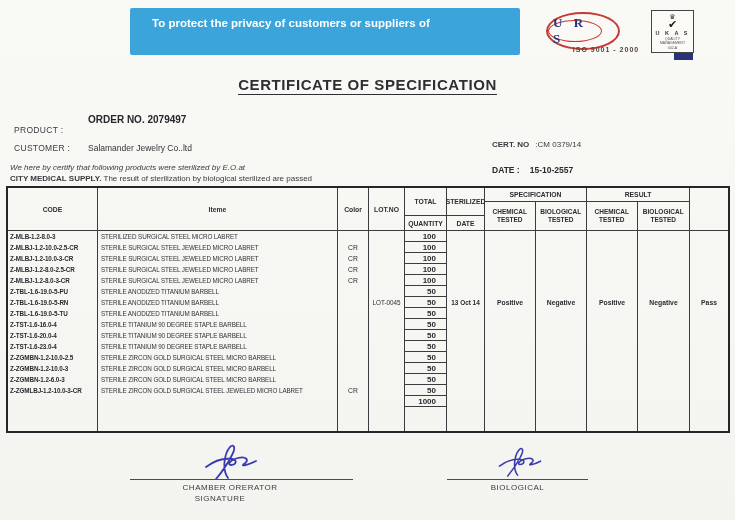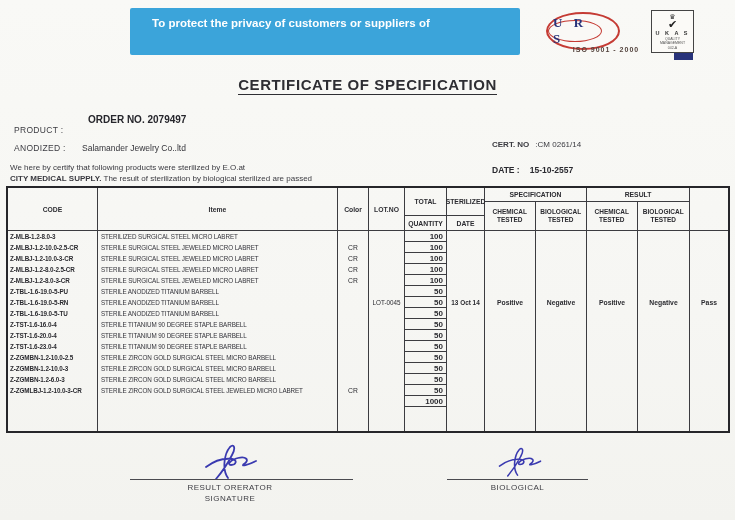--- a/index.html
+++ b/index.html
@@ -45,26 +45,26 @@
     display:inline-block;font-size:15px;font-weight:bold;letter-spacing:0.6px;color:#2e2e33;
     border-bottom:1.5px solid #2e2e33;padding-bottom:1px;
   }
 
   
   .lbl{font-size:8.5px;color:#3c3c42;letter-spacing:0.3px;}
   .val-bold{font-weight:bold;font-size:10px;color:#26262c;}
   .product-label{position:absolute;left:14px;top:107px;margin-top:18px;}
   .product-value{position:absolute;left:88px;top:114px;}
   .customer-label{position:absolute;left:14px;top:143px;}
-  .customer-value{position:absolute;left:82px;top:143px;font-size:8.5px;color:#34343a;}
+  .customer-value{position:absolute;left:88px;top:143px;font-size:8.5px;color:#34343a;}
   .certno{position:absolute;left:492px;top:140px;font-size:8px;color:#3a3a40;}
   .certno b{font-weight:bold;margin-right:6px;}
   .dateline{position:absolute;left:492px;top:165px;font-size:8.5px;color:#2a2a30;font-weight:bold;}
   .dateline .dl{margin-right:10px;}
-  .certify1{position:absolute;left:10px;top:163px;font-size:8px;color:#3a3a40;}
+  .certify1{position:absolute;left:10px;top:163px;font-size:8px;color:#3a3a40;font-style:italic;}
   .certify2{position:absolute;left:10px;top:174px;font-size:8px;color:#3a3a40;}
   .certify2 b{font-weight:bold;}
 
   
   .tbl{
     position:absolute;left:6px;top:186px;width:724px;
     border:2px solid #26262a;box-sizing:border-box;background:transparent;
   }
   .hrow{display:flex;border-bottom:1px solid #3c3c40;height:42px;}
   .cell{box-sizing:border-box;border-right:1px solid #3c3c40;}
@@ -91,34 +91,34 @@
   .grp-cell{display:flex;flex-direction:column;align-items:center;justify-content:center;
     box-sizing:border-box;font-size:6.5px;font-weight:bold;line-height:8px;}
   .grp-cell.bdr{border-right:1px solid #3c3c40;}
 
   .brow{display:flex;height:11px;}
   .brow .cell{height:11px;display:flex;align-items:center;overflow:hidden;}
   .c-code{font-size:6.3px;font-weight:bold;padding-left:2px;letter-spacing:-0.1px;white-space:nowrap;}
   .c-item{font-size:6.3px;padding-left:3px;color:#33333a;white-space:nowrap;letter-spacing:-0.1px;}
   .c-color{font-size:6.8px;justify-content:center;}
   .c-lot{font-size:6.3px;justify-content:center;white-space:nowrap;}
-  .c-qty{font-size:8px;font-weight:bold;justify-content:flex-end;padding-right:3px;border-bottom:1px solid #3c3c40;}
+  .c-qty{font-size:8px;font-weight:bold;justify-content:flex-end;padding-right:10px;border-bottom:1px solid #3c3c40;}
   .c-date{font-size:6.4px;font-weight:bold;justify-content:center;white-space:nowrap;}
   .c-spec{font-size:6.8px;font-weight:600;justify-content:center;}
   .c-pass{font-size:6.8px;font-weight:600;justify-content:center;}
   .filler{display:flex;height:24px;}
   .filler .cell{height:24px;}
 
   
   .sig-line{position:absolute;height:0;border-top:1.5px solid #4a4a50;}
   .sig-line-left{left:130px;top:479px;width:223px;}
   .sig-line-right{left:447px;top:479px;width:141px;}
   .sig-label{position:absolute;text-align:center;font-size:8px;letter-spacing:0.5px;color:#3c3c42;}
   .sig-label-left1{left:130px;top:483px;width:200px;}
-  .sig-label-left2{left:130px;top:494px;width:200px;}
+  .sig-label-left2{left:120px;top:494px;width:200px;}
   .sig-label-right{left:447px;top:483px;width:141px;}
   .sig-svg{position:absolute;}
   .sig-svg-left{left:192px;top:442px;}
   .sig-svg-right{left:488px;top:445px;}
 </style>
 </head>
 <body>
 
 <div class="page">
 
@@ -139,23 +139,23 @@
     <div class="tiny">042-A</div>
   </div>
   <div class="ukas-box"></div>
 
   <div class="title">
     <span>CERTIFICATE OF SPECIFICATION</span>
   </div>
 
   <div class="lbl product-label">PRODUCT :</div>
   <div class="val-bold product-value">ORDER NO.  2079497</div>
-  <div class="lbl customer-label">ANODIZED :</div>
+  <div class="lbl customer-label">CUSTOMER :</div>
   <div class="customer-value">Salamander Jewelry Co..ltd</div>
-  <div class="certno"><b>CERT. NO</b><span>:CM 0261/14</span></div>
+  <div class="certno"><b>CERT. NO</b><span>:CM 0379/14</span></div>
   <div class="dateline"><span class="dl">DATE :</span><span>15-10-2557</span></div>
   <div class="certify1">We here by certify that following products were sterilized by E.O.at</div>
   <div class="certify2"><b>CITY MEDICAL SUPPLY.</b><span> The result of sterilization by biological sterilized are passed</span></div>
 
   <div class="tbl">
     <div class="hrow">
       <div class="cell hcol w-code">CODE</div>
       <div class="cell hcol w-item">Iteme</div>
       <div class="cell hcol w-color">Color</div>
       <div class="cell hcol w-lot">LOT.NO</div>
@@ -426,17 +426,17 @@
   <svg class="sig-svg sig-svg-left" width="78" height="40" viewBox="0 0 78 40">
     <path d="M36 36 C30 28 32 12 38 5 C42 1 44 6 40 13 C36 21 30 30 24 37
              M14 25 C22 19 32 16 40 17 C46 18 44 23 39 23 C35 23 38 18 46 16 C54 14 58 18 52 22 C48 25 56 23 64 19" fill="none" stroke="#3a3ab0" stroke-width="1.8" stroke-linecap="round"></path>
   </svg>
   <svg class="sig-svg sig-svg-right" width="64" height="34" viewBox="0 0 78 40">
     <path d="M36 36 C30 28 32 12 38 5 C42 1 44 6 40 13 C36 21 30 30 24 37
              M14 25 C22 19 32 16 40 17 C46 18 44 23 39 23 C35 23 38 18 46 16 C54 14 58 18 52 22 C48 25 56 23 64 19" fill="none" stroke="#3a3ab0" stroke-width="1.9" stroke-linecap="round"></path>
   </svg>
   <div class="sig-line sig-line-left"></div>
   <div class="sig-line sig-line-right"></div>
-  <div class="sig-label sig-label-left1">RESULT ORERATOR</div>
+  <div class="sig-label sig-label-left1">CHAMBER ORERATOR</div>
   <div class="sig-label sig-label-left2">SIGNATURE</div>
   <div class="sig-label sig-label-right">BIOLOGICAL</div>
 
 </div>
 
 </body></html>

